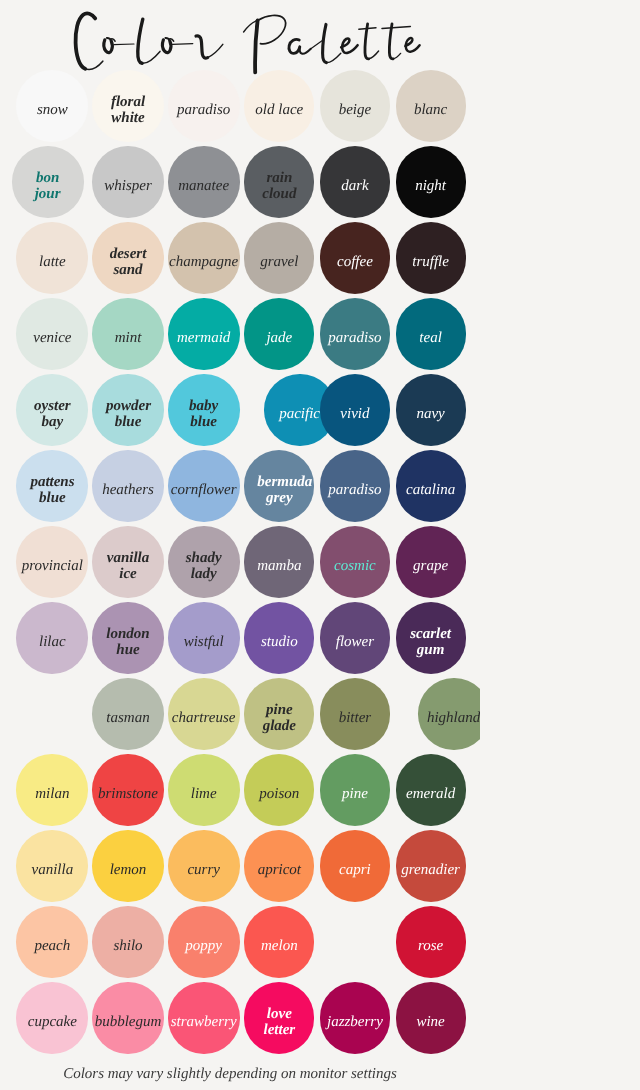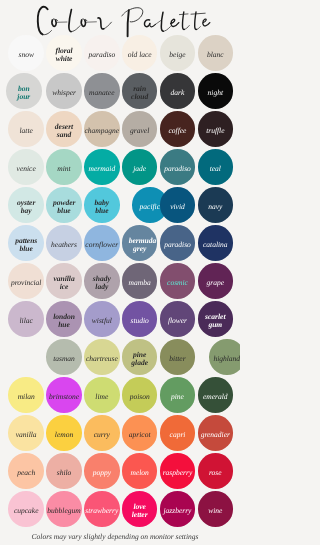--- a/index.html
+++ b/index.html
@@ -221,21 +221,21 @@
     </div>
 <div class="sw" style="left:159.68px;top:339.32px;width:35.6px;height:35.6px;background:#888D5C;color:#2A2A2A">
       <span class="lbl">bitter</span>
     </div>
 <div class="sw" style="left:209px;top:339.32px;width:35.6px;height:35.6px;background:#859B6F;color:#2A2A2A">
       <span class="lbl">highland</span>
     </div>
 <div class="sw" style="left:8.40px;top:377.31px;width:35.6px;height:35.6px;background:#F8EB85;color:#2A2A2A">
       <span class="lbl">milan</span>
     </div>
-<div class="sw" style="left:46.22px;top:377.31px;width:35.6px;height:35.6px;background:#d946ef;color:#2A2A2A">
+<div class="sw" style="left:46.22px;top:377.31px;width:35.6px;height:35.6px;background:#ef4444;color:#2A2A2A">
       <span class="lbl">brimstone</span>
     </div>
 <div class="sw" style="left:84.04px;top:377.31px;width:35.6px;height:35.6px;background:#CEDC72;color:#2A2A2A">
       <span class="lbl">lime</span>
     </div>
 <div class="sw" style="left:121.86px;top:377.31px;width:35.6px;height:35.6px;background:#C4CC58;color:#2A2A2A">
       <span class="lbl">poison</span>
     </div>
 <div class="sw" style="left:159.68px;top:377.31px;width:35.6px;height:35.6px;background:#639C61;color:#FFFFFF">
       <span class="lbl">pine</span>
@@ -266,23 +266,20 @@
     </div>
 <div class="sw" style="left:46.22px;top:453.29px;width:35.6px;height:35.6px;background:#EDAFA4;color:#2A2A2A">
       <span class="lbl">shilo</span>
     </div>
 <div class="sw" style="left:84.04px;top:453.29px;width:35.6px;height:35.6px;background:#F9806C;color:#FFFFFF">
       <span class="lbl">poppy</span>
     </div>
 <div class="sw" style="left:121.86px;top:453.29px;width:35.6px;height:35.6px;background:#FB5750;color:#FFFFFF">
       <span class="lbl">melon</span>
     </div>
-<div class="sw" style="left:159.68px;top:453.29px;width:35.6px;height:35.6px;background:#F40F3C;color:#FFFFFF">
-      <span class="lbl">raspberry</span>
-    </div>
 <div class="sw" style="left:197.50px;top:453.29px;width:35.6px;height:35.6px;background:#D01334;color:#FFFFFF">
       <span class="lbl">rose</span>
     </div>
 <div class="sw" style="left:8.40px;top:491.28px;width:35.6px;height:35.6px;background:#F9C3D3;color:#2A2A2A">
       <span class="lbl">cupcake</span>
     </div>
 <div class="sw" style="left:46.22px;top:491.28px;width:35.6px;height:35.6px;background:#FA8CA5;color:#2A2A2A">
       <span class="lbl">bubblegum</span>
     </div>
 <div class="sw" style="left:84.04px;top:491.28px;width:35.6px;height:35.6px;background:#FA5576;color:#FFFFFF">

